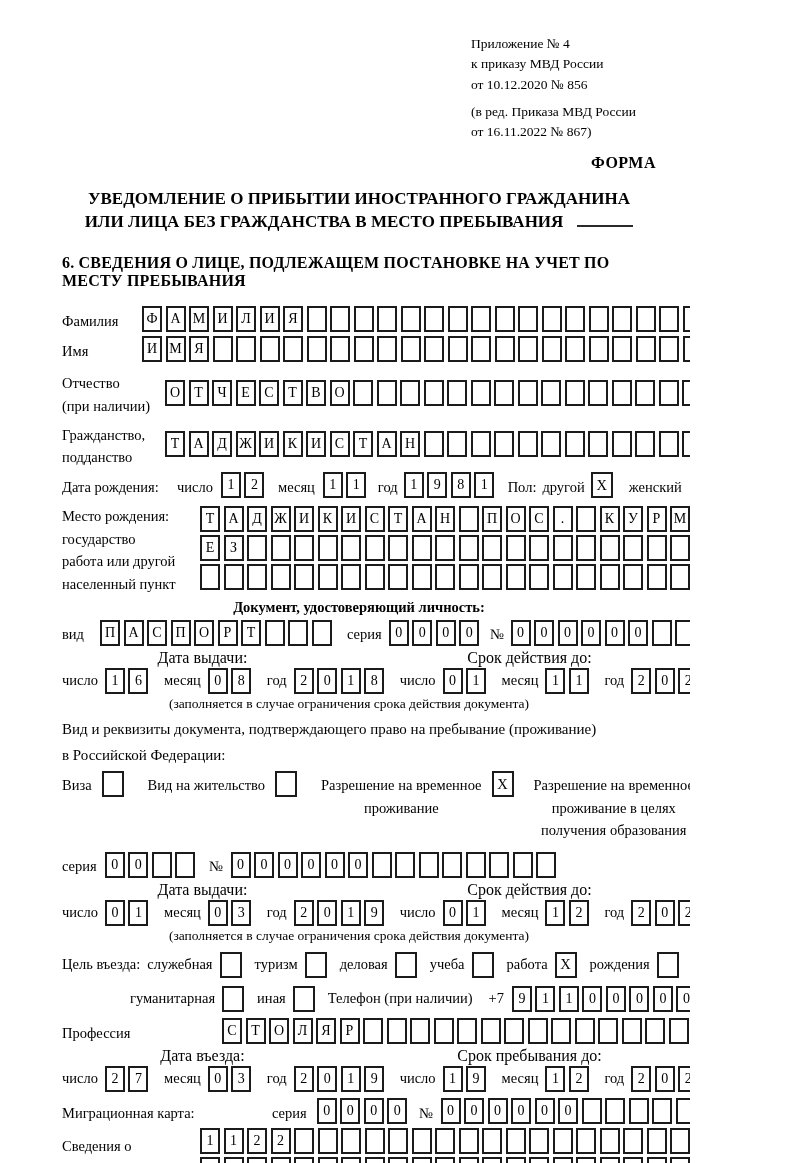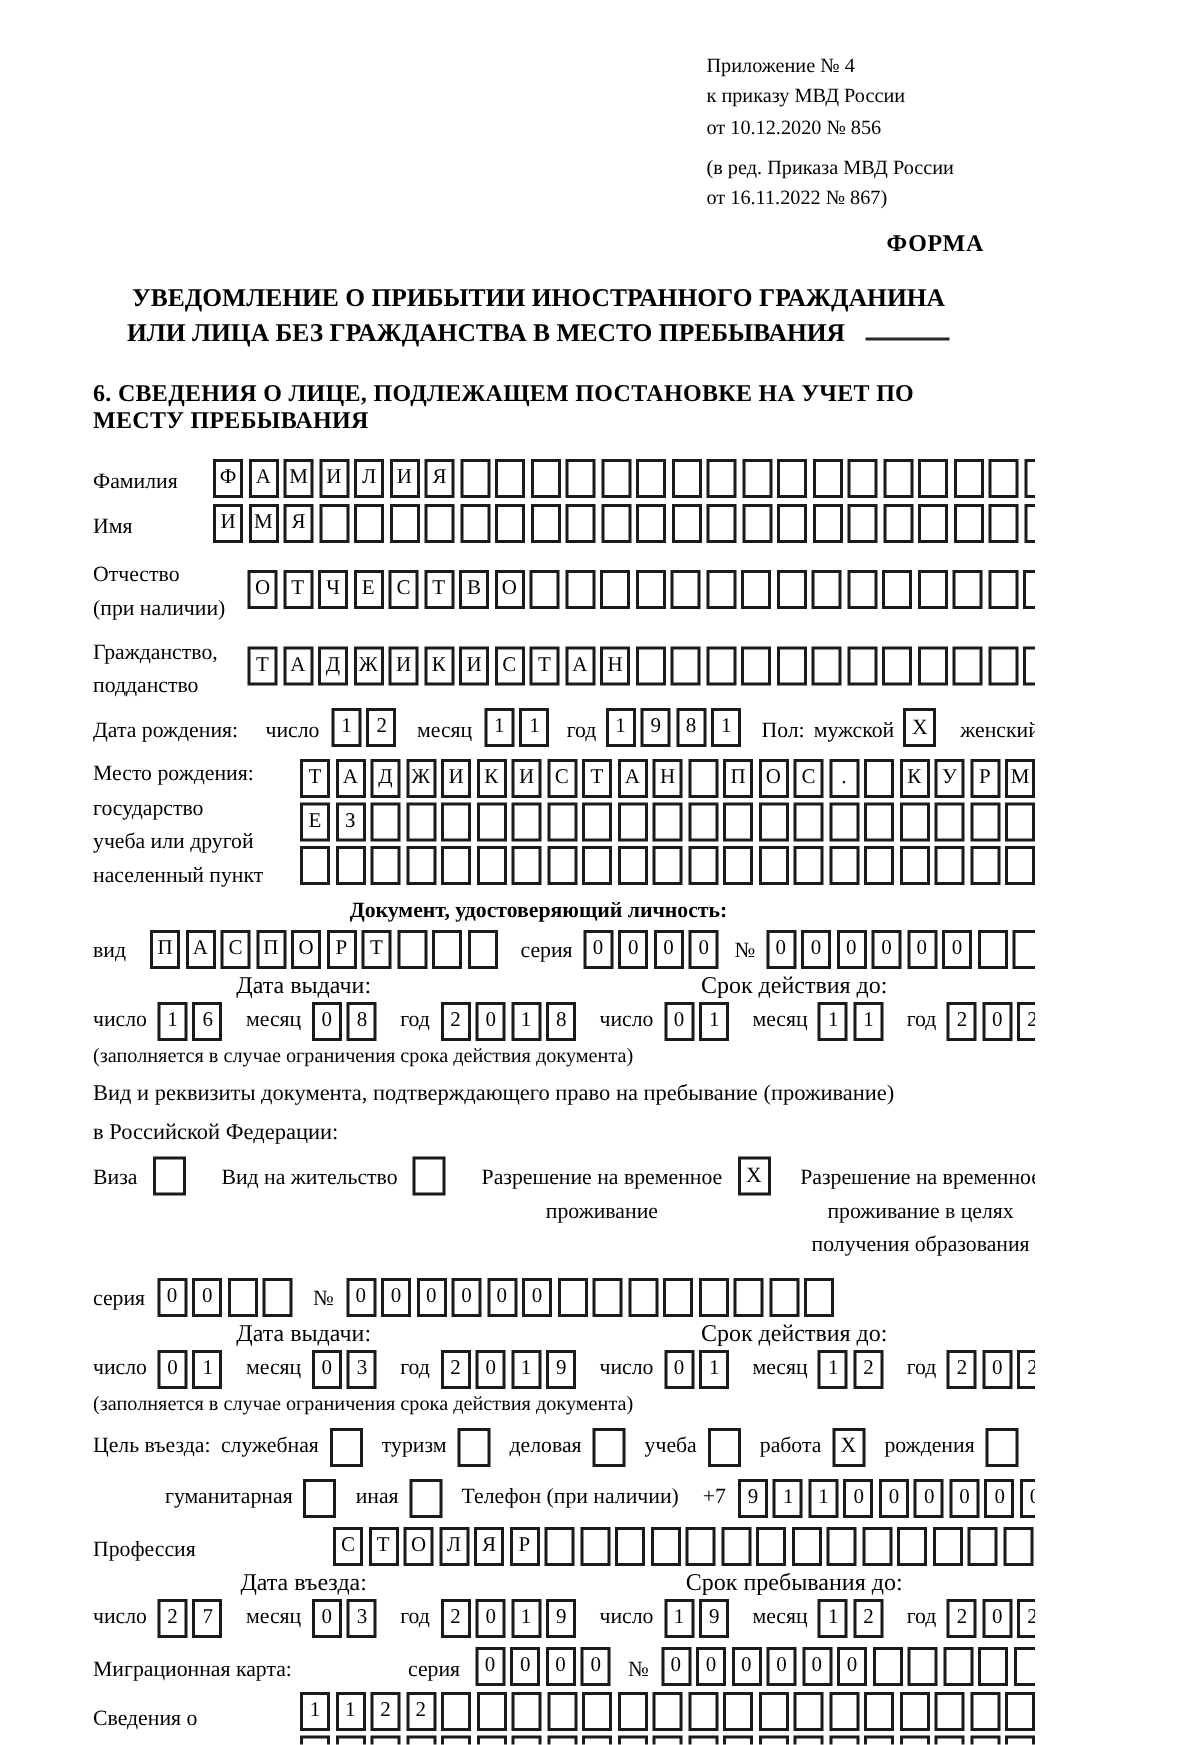--- a/index.html
+++ b/index.html
@@ -40,37 +40,37 @@
 
   
   .datehead{display:flex;font-size:16px;margin-top:2px;}
   .dh.l{width:393px;text-align:center;box-sizing:border-box;padding-right:60px;}
   .dh.r{width:300px;text-align:center;}
   .daterow{display:flex;margin-top:1px;}
   .dgrp{display:flex;align-items:flex-start;}
   .dgrp.l{width:393px;}
   .dgrp .dlbl{margin-right:7px;}
   .dgrp .cells{margin-right:12px;}
-  .note{font-size:13.5px;text-align:left;padding-right:20px;margin-top:2px;margin-bottom:4px;}
+  .note{font-size:13.5px;text-align:center;padding-right:20px;margin-top:2px;margin-bottom:4px;}
 
   
   .intro{font-size:15px;line-height:1.75;margin-top:4px;}
   .opts{display:flex;align-items:flex-start;margin-top:3px;}
   .opt{display:flex;align-items:flex-start;}
   .optlbl{font-size:14.5px;padding-top:3px;text-align:center;line-height:1.55;}
   .optlbl span{display:block;white-space:nowrap;}
   .opts .cbx{margin-left:10px;}
   .gap24{margin-left:24px;}
   .gap20{margin-left:20px;}
 
   
   .visit{display:flex;align-items:center;margin-top:8px;}
   .visit .dlbl{padding-top:0;}
   .visit .cbx{margin-left:7px;margin-right:13px;}
-  .indent68{margin-left:48px;}
+  .indent68{margin-left:68px;}
 </style>
 </head>
 <body>
 
 <div class="page">
 
   <div class="appendix">
     <div>Приложение № 4</div>
     <div>к приказу МВД России</div>
     <div>от 10.12.2020 № 856</div>
@@ -235,31 +235,31 @@
         <span class="cell">1</span>
       </span>
     <span class="dlbl" style="margin-right:6px;">год</span>
     <span class="cells" style="margin-right:10px;">
         <span class="cell">1</span>
         <span class="cell">9</span>
         <span class="cell">8</span>
         <span class="cell">1</span>
       </span>
     <span class="dlbl" style="margin-right:6px;">Пол:</span>
-    <span class="dlbl" style="margin-right:6px;">мужской</span>
+    <span class="dlbl" style="margin-right:6px;">другой</span>
     <span class="cbx" style="margin-right:16px;">X</span>
     <span class="dlbl" style="margin-right:10px;">женский</span>
     <span class="cbx"></span>
   </div>
 
   <div class="row">
     <span class="lbl multi w138">
       <span>Место рождения:</span>
       <span>государство</span>
-      <span>учеба или другой</span>
+      <span>работа или другой</span>
       <span>населенный пункт</span>
     </span>
     <span class="grid">
       <span class="cells">
           <span class="cell">Т</span>
           <span class="cell">А</span>
           <span class="cell">Д</span>
           <span class="cell">Ж</span>
           <span class="cell">И</span>
           <span class="cell">К</span>

